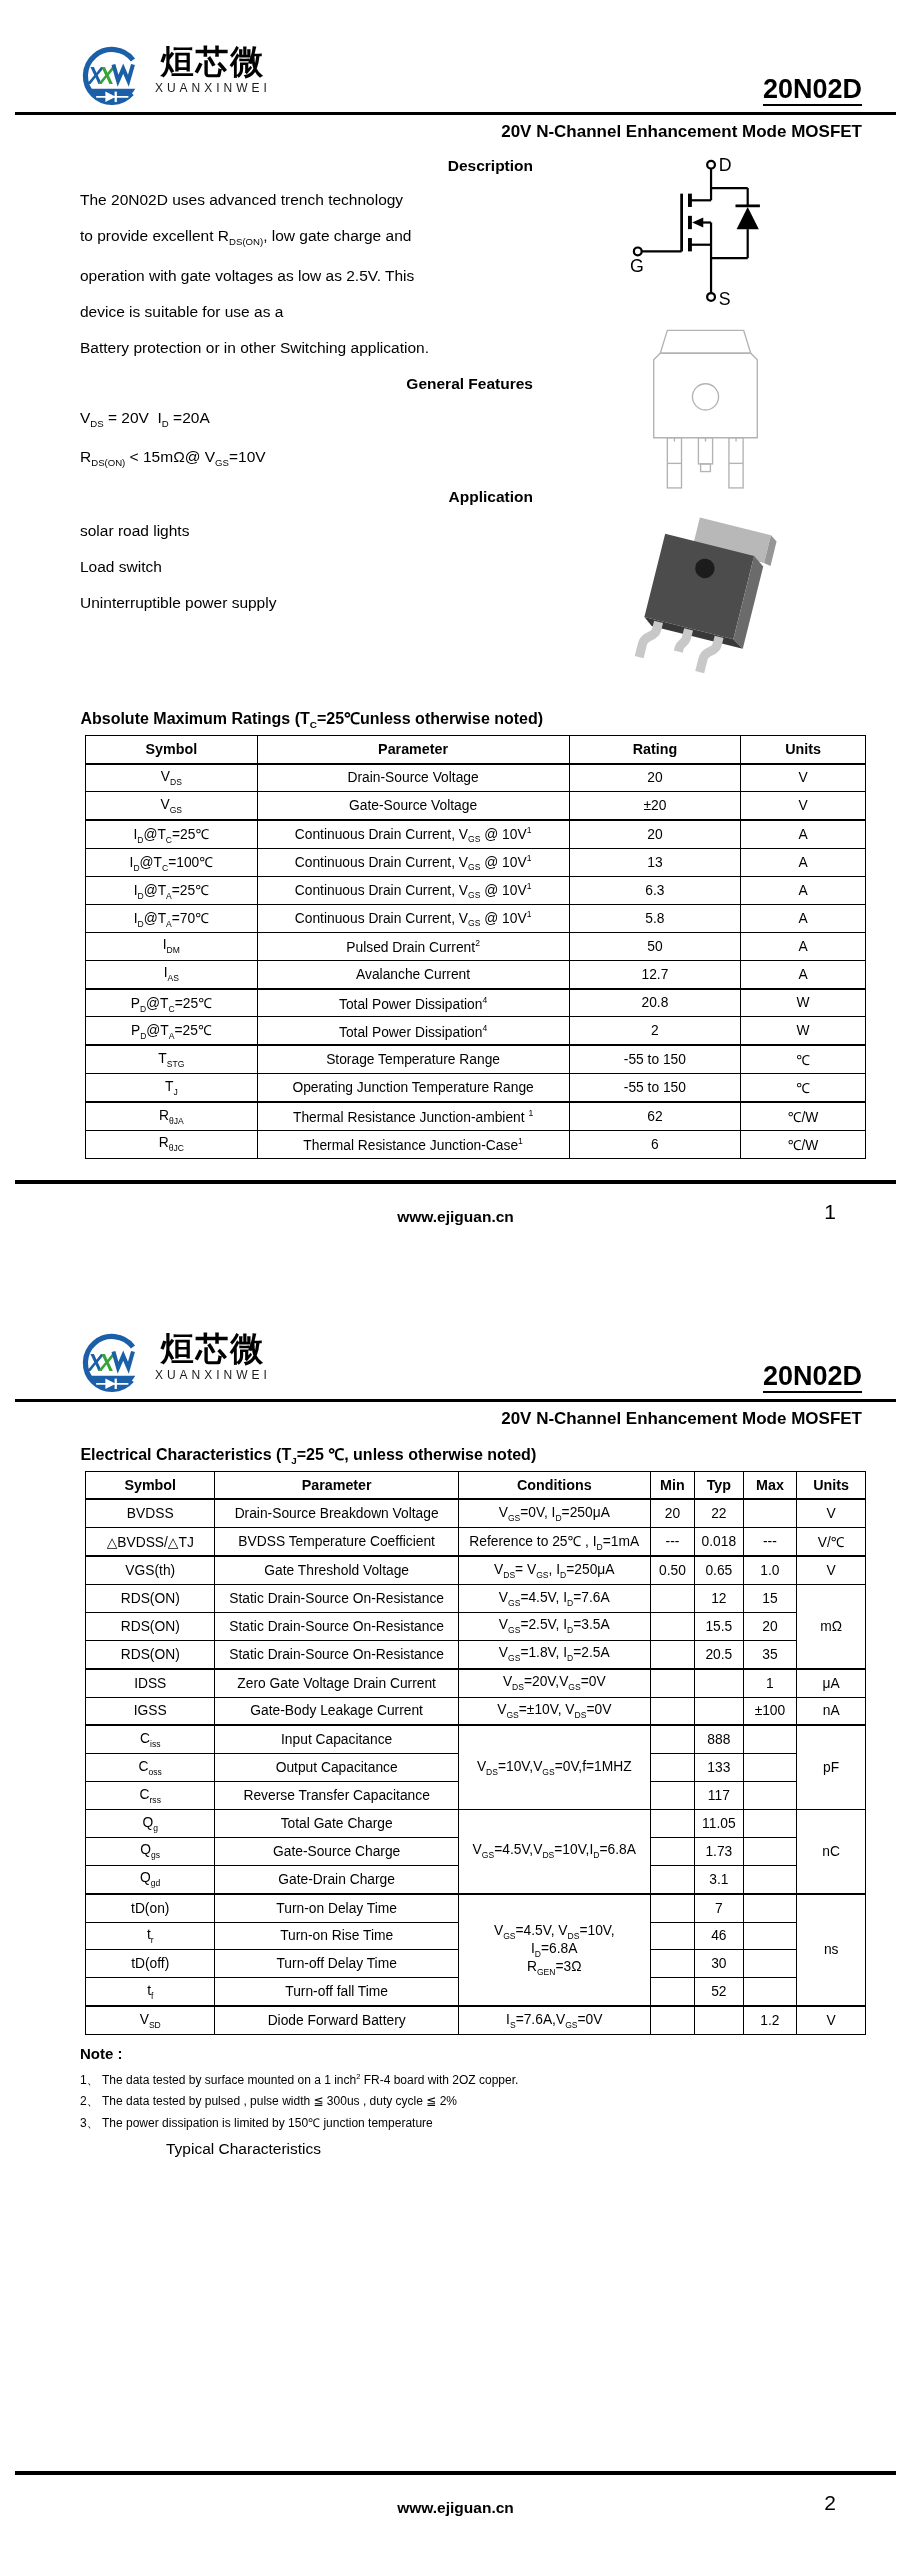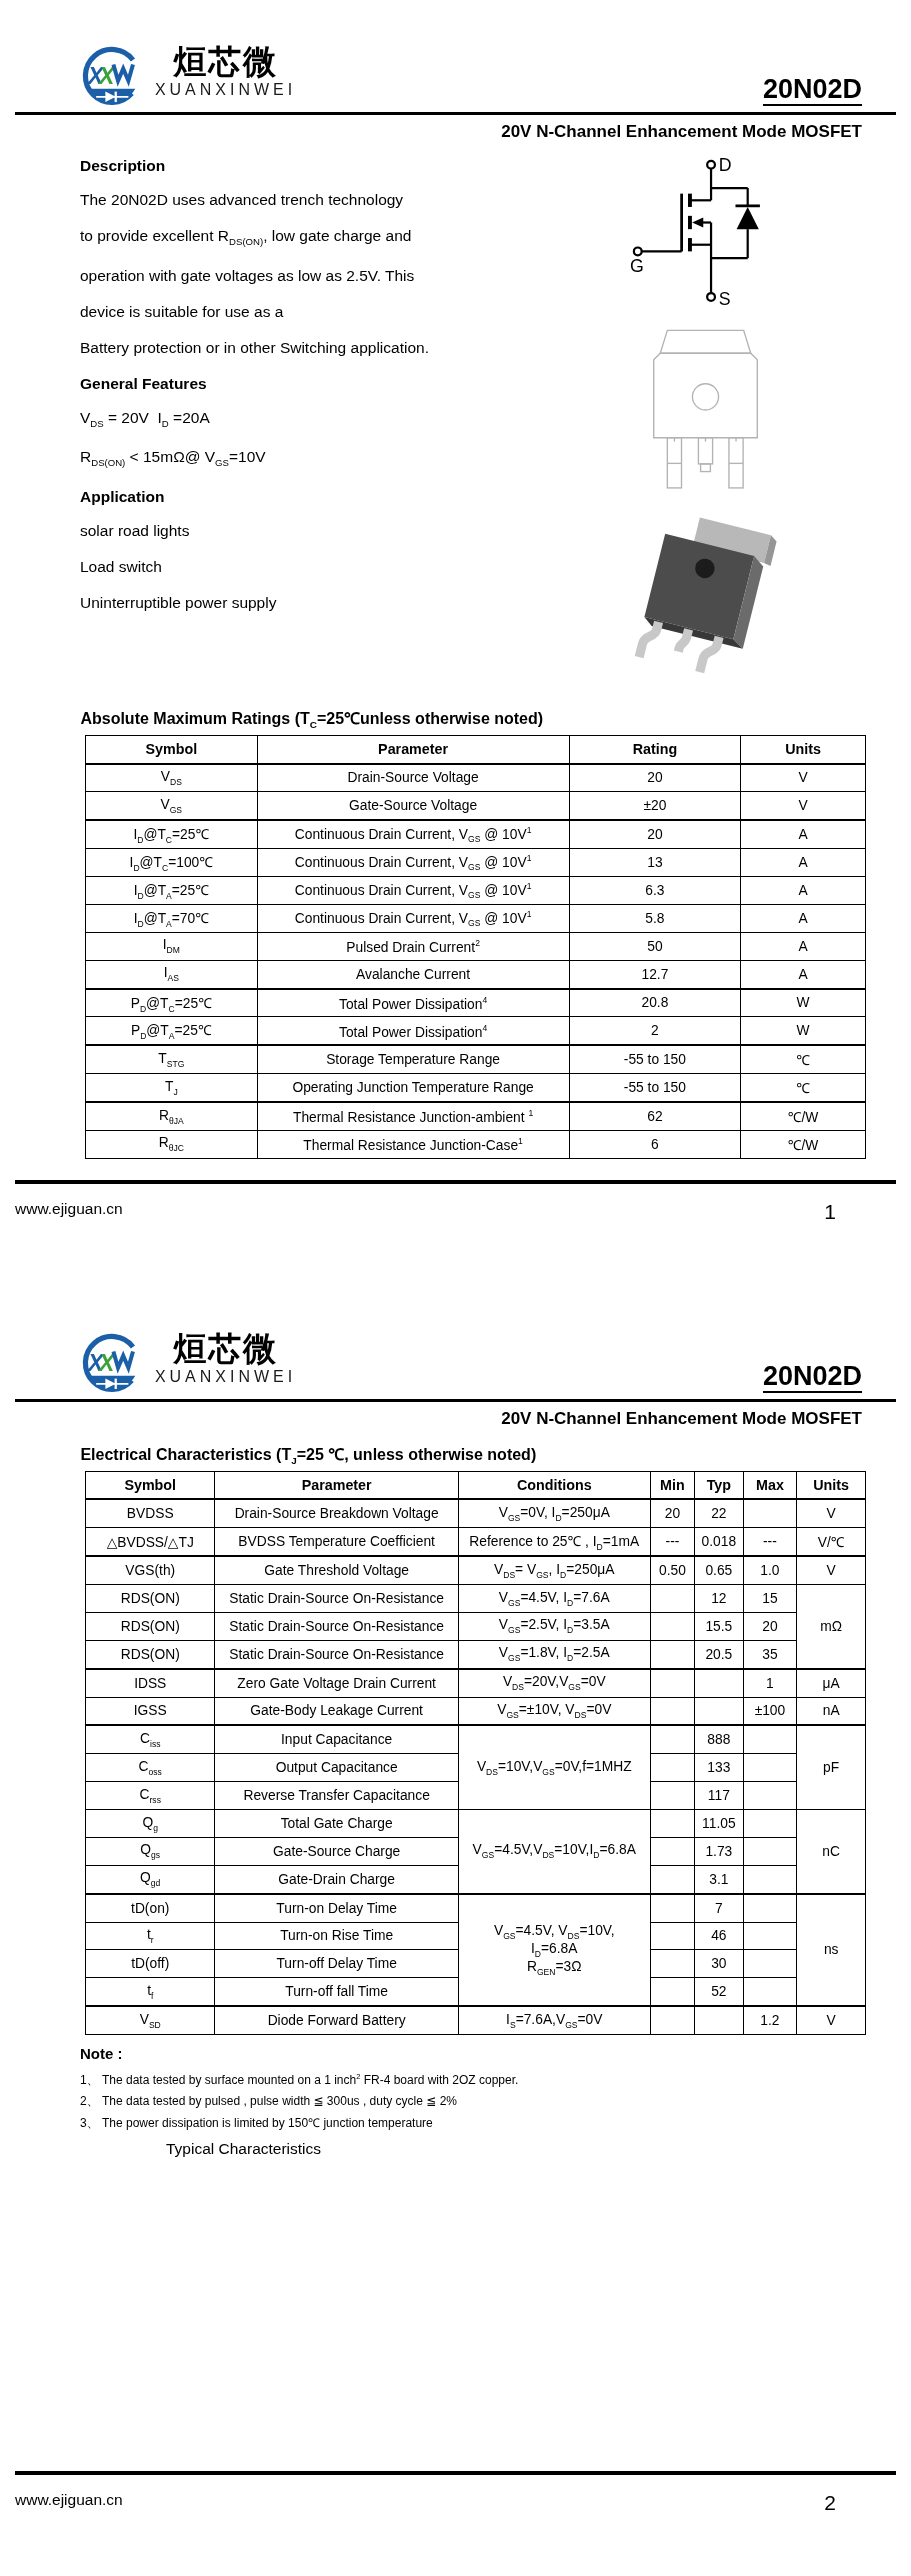--- a/index.html
+++ b/index.html
@@ -8,30 +8,30 @@
   .page{position:relative;}
   #p1{height:1233px;}
   #p2{height:1343px;box-sizing:border-box;padding-top:99px;}
 
   
   .hdr{display:flex;justify-content:space-between;align-items:flex-end;padding:45px 49px 0 80px;}
   #p2 .hdr{padding-top:0;}
   .brandwrap{display:flex;align-items:flex-start;gap:6.9px;}
   .brand-text{display:flex;flex-direction:column;text-align:center;}
   .brand-cn{font-size:33px;font-weight:bold;letter-spacing:1.7px;line-height:1.05;}
-  .brand-en{font-size:16px;letter-spacing:4px;margin-top:1.7px;color:#1a1a1a;}
+  .brand-en{font-size:12px;letter-spacing:4px;margin-top:1.7px;color:#1a1a1a;}
   .pn{font-size:27px;font-weight:bold;border-bottom:2.3px solid #000;line-height:1.05;padding-bottom:0.6px;}
   .rule{height:3.4px;background:#000;margin:5.7px 15px 0;}
   .subtitle{text-align:right;padding-right:49px;font-size:17px;font-weight:bold;margin-top:6.9px;}
 
   
   .cols{display:flex;padding:15px 34px 0 80px;}
   .leftcol{width:453px;}
   .rightcol{flex:1;display:flex;flex-direction:column;align-items:center;}
-  h3.sec{font-size:15.5px;font-weight:bold;margin:0 0 16px 0;}
+  h3.sec{font-size:15.5px;font-weight:bold;margin:0 0 16px 0;text-align:right;}
   .para{font-size:15.5px;margin:0 0 19px 0;line-height:1.1;}
   .gf{margin-top:5.7px;}
 
   
   .sym-svg{margin-bottom:8px;}
   .outline-svg{margin-bottom:16px;}
 
   
   .tablewrap{margin:6.9px 45px 0 85px;}
   .tbl-title{font-size:16px;font-weight:bold;margin:0 0 4.6px -4.6px;}
@@ -45,21 +45,21 @@
   
   .notes{margin:10.3px 34px 0 80px;}
   .notes-h{font-size:15px;font-weight:bold;margin:0 0 10.3px 0;}
   .note-item{font-size:12px;margin:0 0 8px 0;line-height:1.15;}
   .typical{font-size:15.5px;margin:9.2px 0 0 86px;}
 
   
   .footer{position:absolute;left:15px;right:15px;border-top:4px solid #000;}
   #p1 .footer{top:1180px;}
   #p2 .footer{top:1238px;}
-  .site{text-align:left;font-size:15.5px;padding-top:16px;}
+  .site{text-align:center;font-size:15.5px;padding-top:24px;font-weight:bold;}
   .pagenum{position:absolute;right:60px;top:16px;font-size:21px;}
 </style>
 </head>
 <body>
 
 <div class="sheet">
 
   <div class="page" id="p1">
 
     <div class="hdr">

